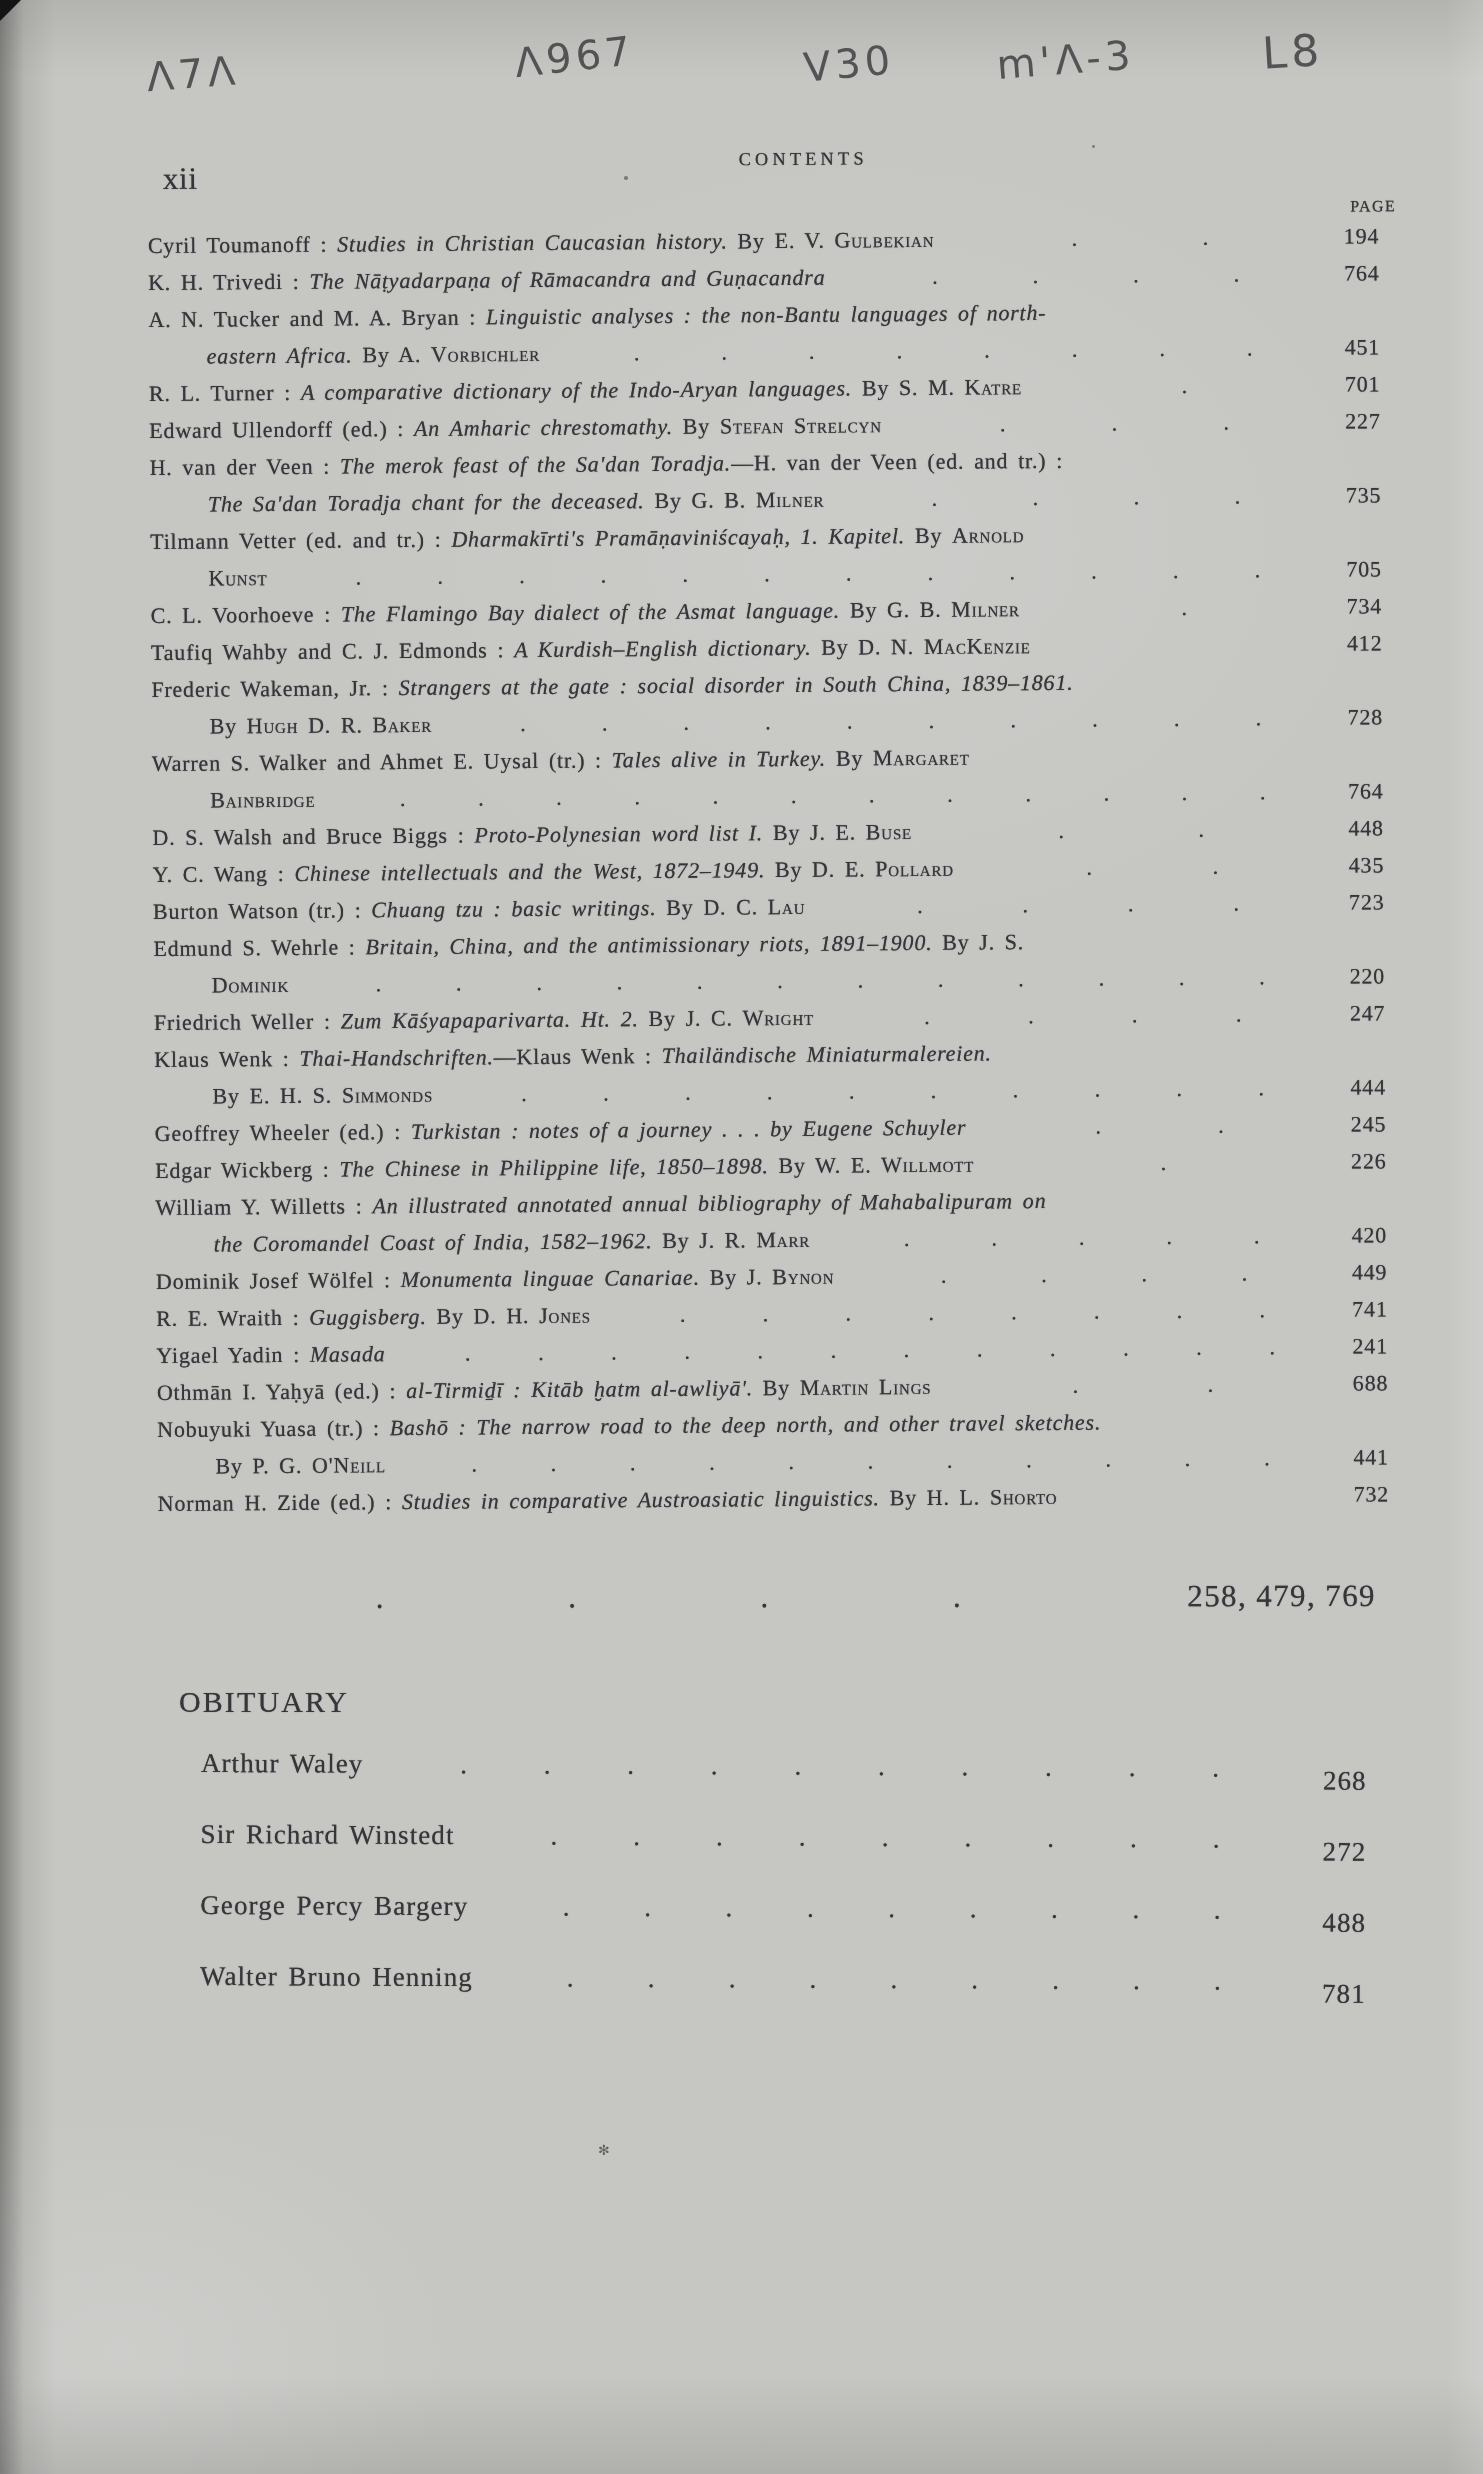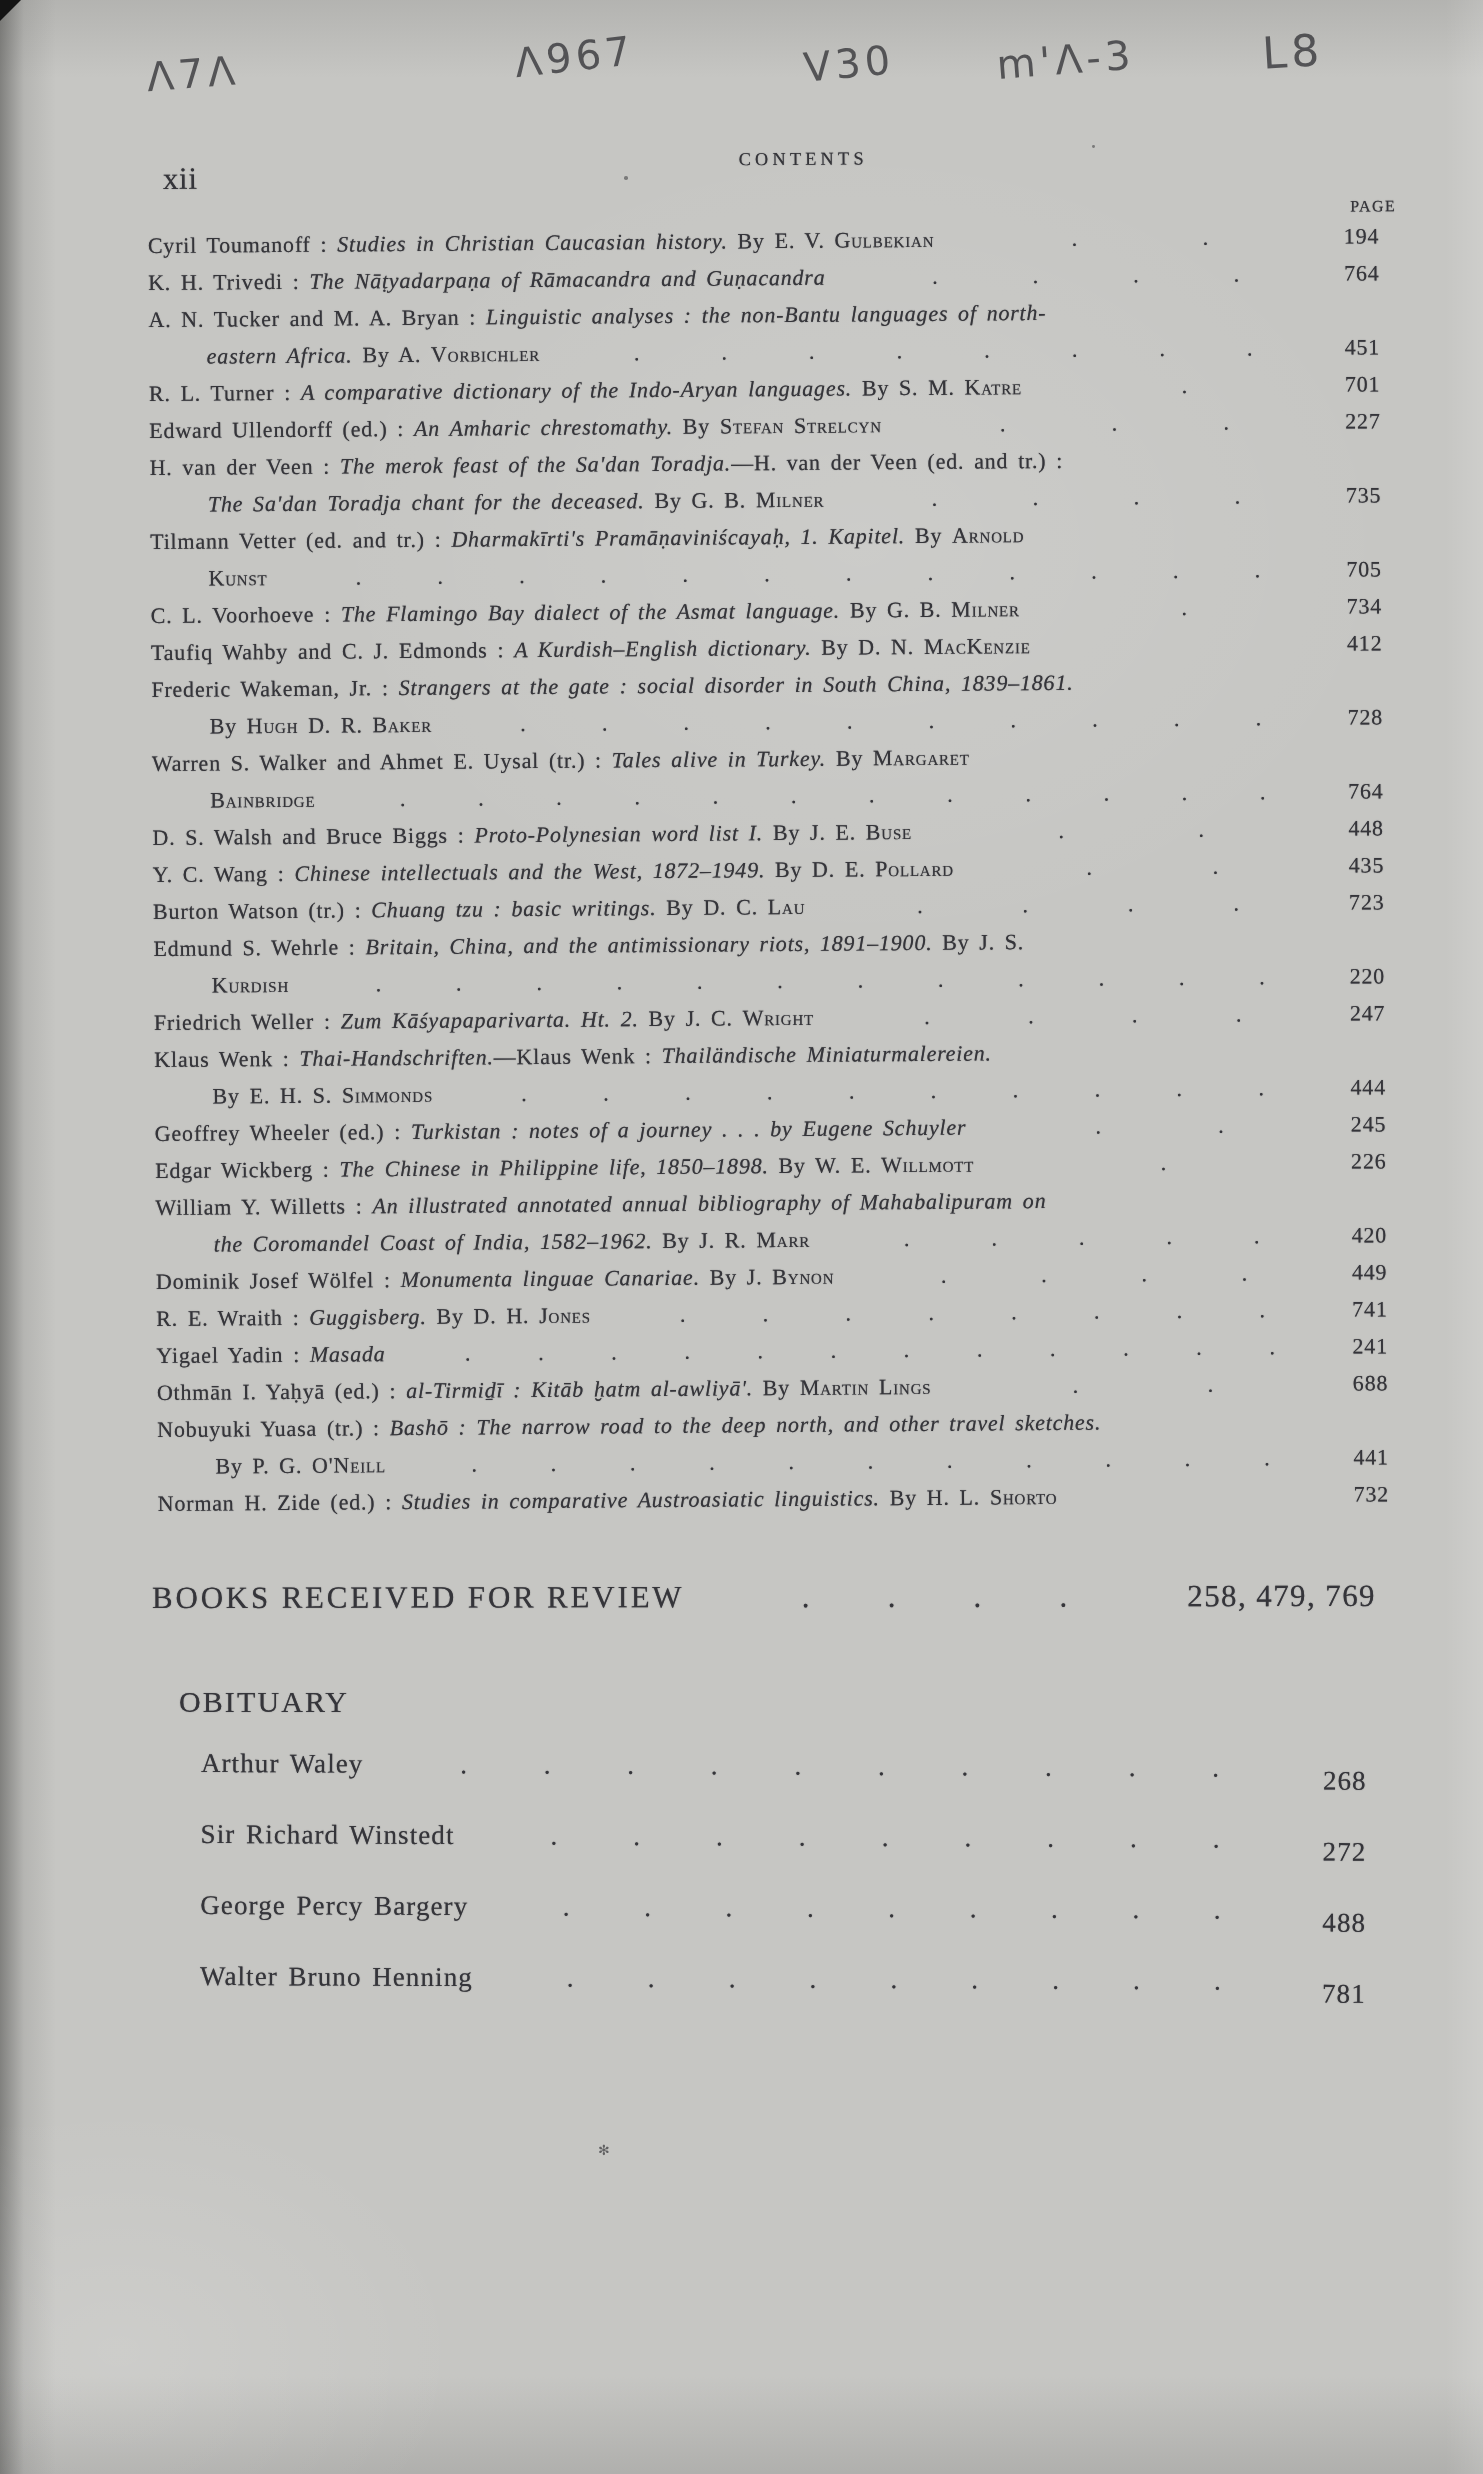--- a/index.html
+++ b/index.html
@@ -313,21 +313,21 @@
             <span class="dot">.</span>
           </span>
           <span class="pnum">723</span>
         </div>
         <div class="toc-line ink">
           <span class="seg">Edmund S. Wehrle : </span>
           <span class="seg it">Britain, China, and the antimissionary riots, 1891–1900.</span>
           <span class="seg"> By J. S.</span>
         </div>
         <div class="toc-line ink indent">
-          <span class="seg sc">Kurdish</span>
+          <span class="seg sc">Dominik</span>
           <span class="leader">
             <span class="dot">.</span>
             <span class="dot">.</span>
             <span class="dot">.</span>
             <span class="dot">.</span>
             <span class="dot">.</span>
             <span class="dot">.</span>
             <span class="dot">.</span>
             <span class="dot">.</span>
             <span class="dot">.</span>
@@ -496,21 +496,20 @@
           <span class="seg it">Studies in comparative Austroasiatic linguistics.</span>
           <span class="seg"> By H. L. </span>
           <span class="seg sc">Shorto</span>
           <span class="leader"></span>
           <span class="pnum">732</span>
         </div>
       </div>
   </div>
 
   <div class="books-row ink">
-    <span class="seg">BOOKS RECEIVED FOR REVIEW</span>
     <span class="leader" id="books-leader">
         <span class="dot">.</span>
         <span class="dot">.</span>
         <span class="dot">.</span>
         <span class="dot">.</span>
       </span>
     <span class="books-pages">258, 479, 769</span>
   </div>
 
   <div class="obituary-title ink">OBITUARY</div>

